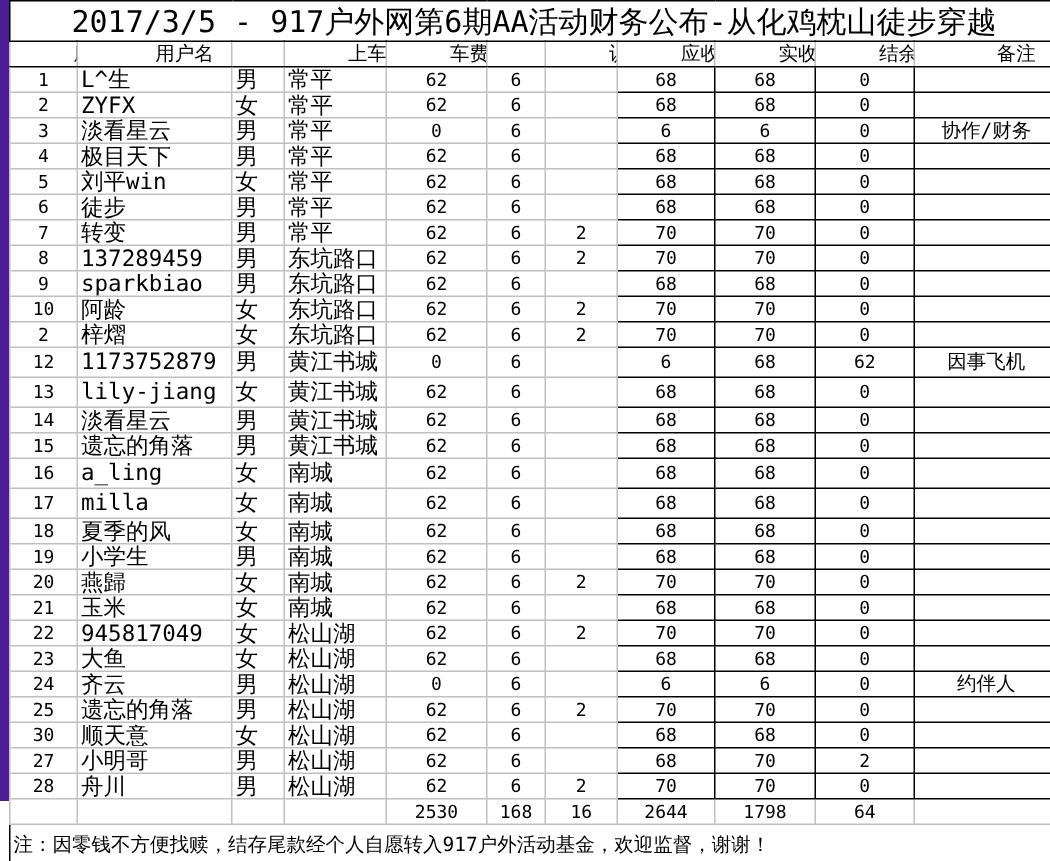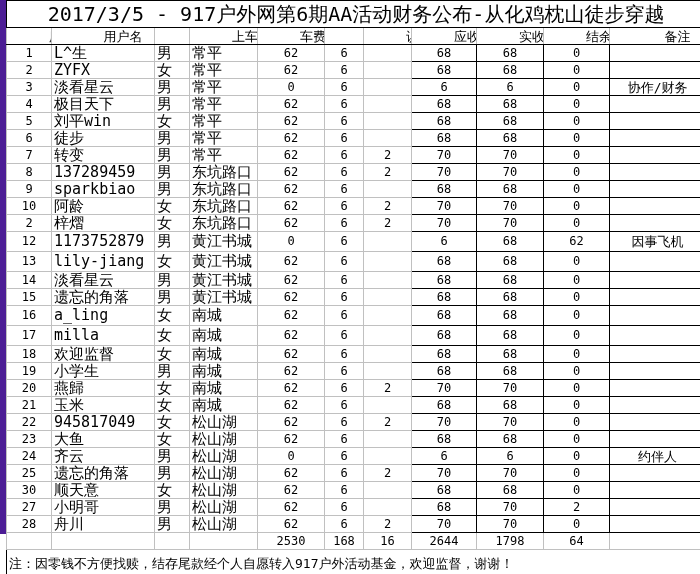--- a/index.html
+++ b/index.html
@@ -297,21 +297,21 @@
           <td class="num">62</td>
           <td class="num">6</td>
           <td class="num"></td>
           <td class="num blk">68</td>
           <td class="num blk">68</td>
           <td class="num blk">0</td>
           <td class="c blk"></td>
         </tr>
         <tr class="data">
           <td class="num">18</td>
-          <td class="l big">欢迎监督</td>
+          <td class="l big">夏季的风</td>
           <td class="l big">女</td>
           <td class="l big">南城</td>
           <td class="num">62</td>
           <td class="num">6</td>
           <td class="num"></td>
           <td class="num blk">68</td>
           <td class="num blk">68</td>
           <td class="num blk">0</td>
           <td class="c blk"></td>
         </tr>

